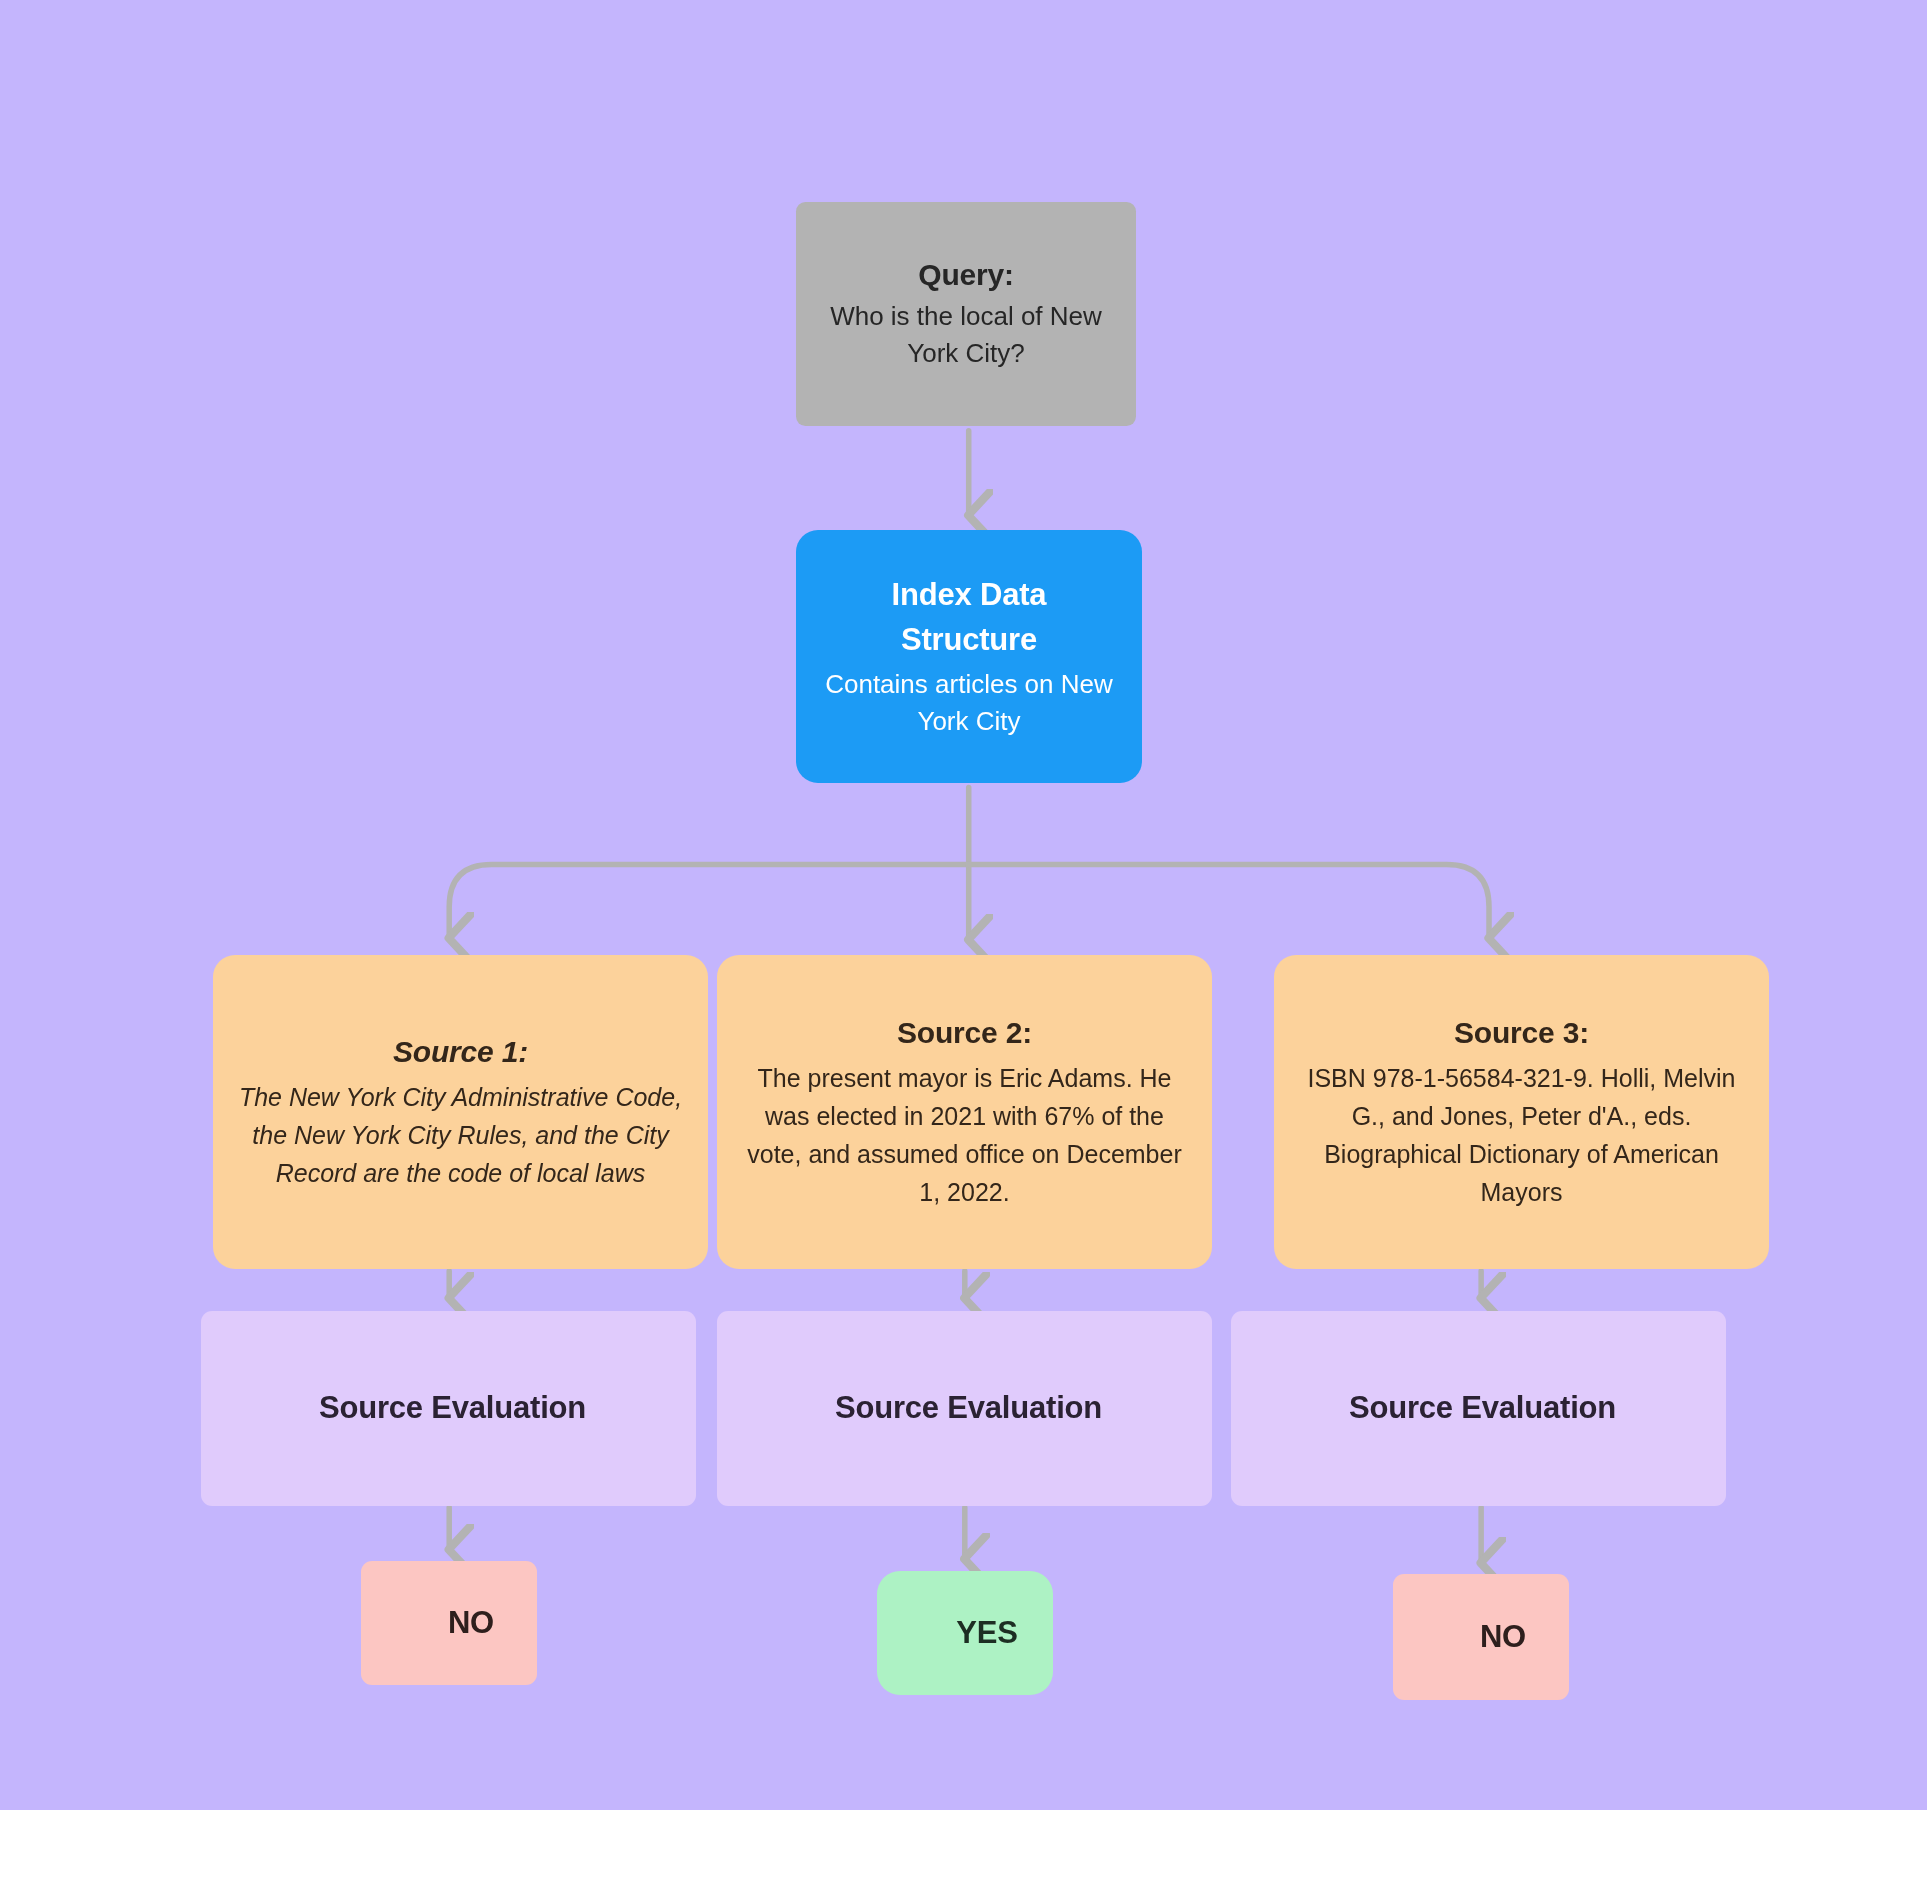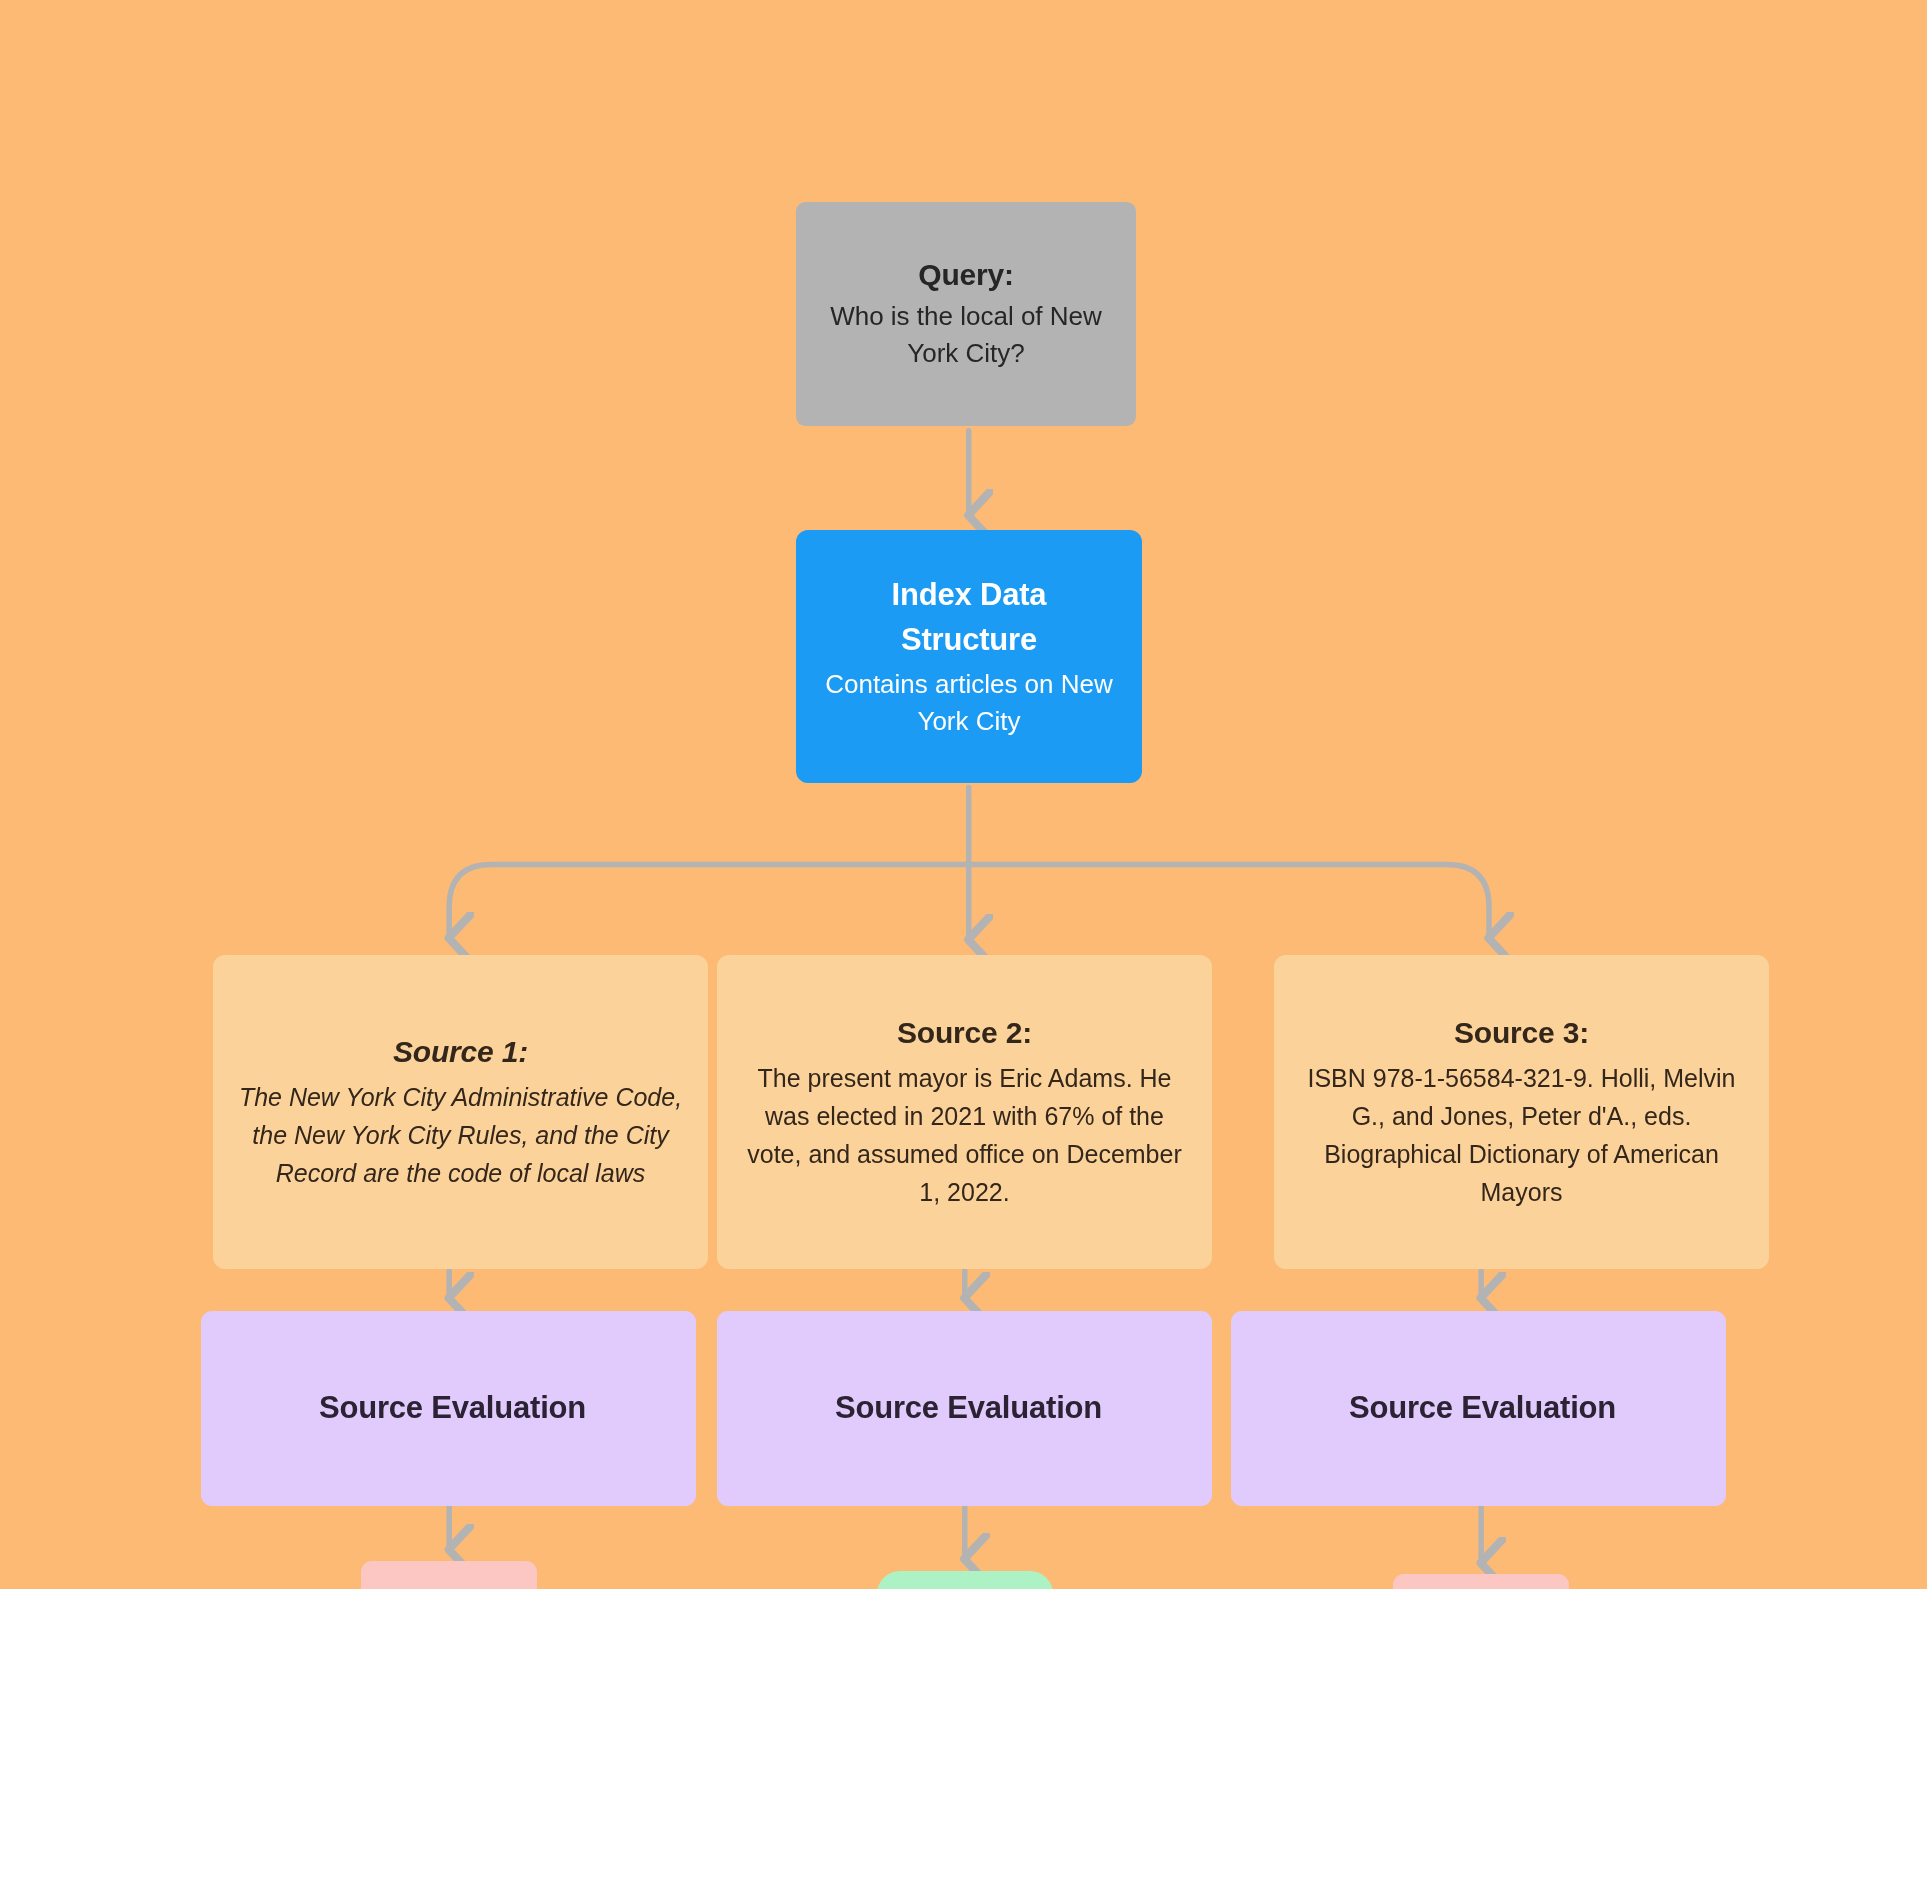--- a/index.html
+++ b/index.html
@@ -9,22 +9,22 @@
     background: #ffffff;
   }
   body {
     font-family: "Liberation Sans", sans-serif;
     -webkit-font-smoothing: antialiased;
   }
 
   #canvas {
     position: relative;
     width: 1928px;
-    height: 1589px;
-    background: #fdba74;
+    height: 1810px;
+    background: #c4b5fd;
     overflow: hidden;
   }
 
   
   #connectors {
     position: absolute;
     left: 0;
     top: 0;
     width: 1928px;
     height: 1902px;
@@ -34,21 +34,21 @@
 
   .node {
     position: absolute;
     z-index: 2;
     box-sizing: border-box;
     display: flex;
     flex-direction: column;
     align-items: center;
     justify-content: center;
     text-align: center;
-    border-radius: 12px;
+    border-radius: 22px;
   }
 
   .node .title {
     font-weight: bold;
     letter-spacing: -0.2px;
   }
   .node .body {
     font-weight: normal;
   }
 

